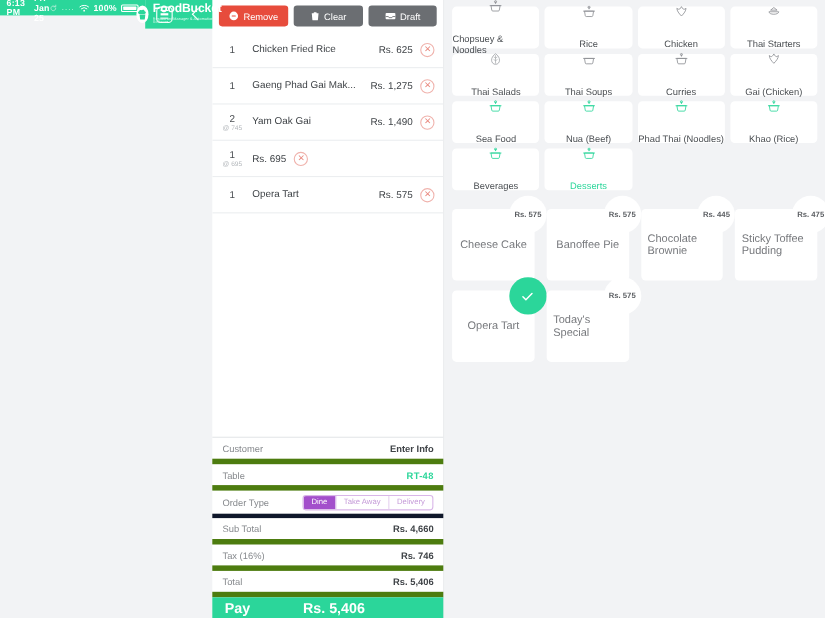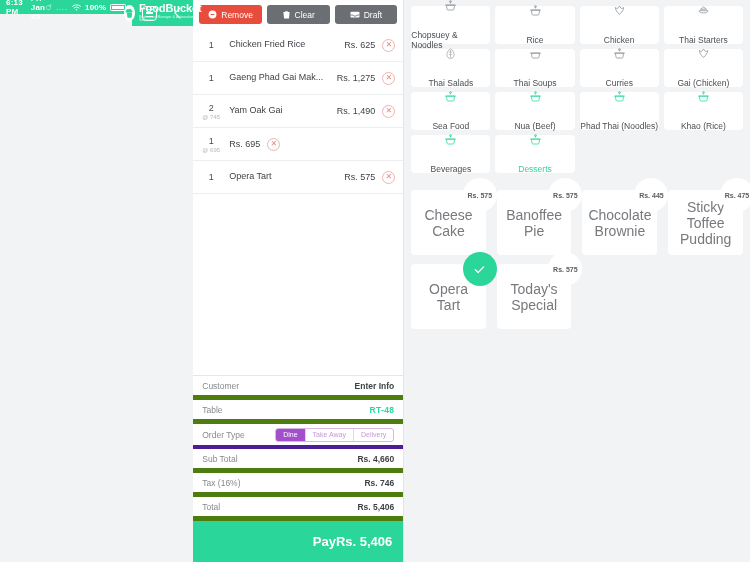--- a/index.html
+++ b/index.html
@@ -110,31 +110,31 @@
   }
 
   .summary { flex: 0 0 auto; border-top: 1px solid #e4e6e9; }
   .srow {
     display: flex; align-items: center; justify-content: space-between;
     height: 24px; padding: 0 9px; border-bottom: 5px solid #4d7c0f; font-size: 8.5px;
   }
   .srow .lab { color: #86898d; }
   .srow .val { color: #3f4347; font-weight: bold; }
   .srow .val.green { color: #2bd69a; font-weight: bold; letter-spacing: .3px; text-align: right; }
-  .srow.gap { border-bottom: 4px solid #4c1d95; height: 25px; }
+  .srow.gap { border-bottom: 4px solid #0f172a; height: 25px; }
   .seg { display: flex; border: 1px solid #d9b6e8; border-radius: 3px; overflow: hidden; height: 14px; }
   .seg span {
     font-size: 7px; padding: 0 7px; display: flex; align-items: center;
     color: #c59ad8; border-left: 1px solid #e6d2ef;
   }
   .seg span:first-child { border-left: none; }
   .seg span.on { background: #a34fcb; color: #ffffff; }
   .paybar {
-    height: 41px; background: #2bd69a; display: flex; align-items: center;
-    justify-content: flex-end; padding: 0 11px; color: #ffffff;
+    height: 19px; background: #2bd69a; display: flex; align-items: center;
+    justify-content: flex-start; padding: 0 11px; color: #ffffff; gap: 48px;
   }
   .pay-l { font-size: 13px; font-weight: bold; }
   .pay-r { font-size: 13px; font-weight: bold; }
 
   
   .right { flex: 1; background: #f2f3f5; padding: 6px 7px; overflow: hidden; }
   .cat-grid {
     display: grid; grid-template-columns: repeat(4, 1fr); gap: 5px;
   }
   .cat {
@@ -147,21 +147,21 @@
   .cat.green .cat-label { color: #2bd69a; }
 
   .prod-grid {
     display: grid; grid-template-columns: repeat(4, 1fr); gap: 9px 11px;
     margin-top: 17px;
   }
   .prod {
     background: #ffffff; border-radius: 4px; height: 65px; position: relative;
     display: flex; align-items: center; justify-content: center; padding: 0 6px;
   }
-  .prod-name { font-size: 14px; color: #77797d; text-align: center; }
+  .prod-name { font-size: 10px; color: #77797d; }
   .prod-badge {
     position: absolute; top: -12px; right: -11px; width: 34px; height: 34px;
     border-radius: 50%; background: #ffffff;
     display: flex; align-items: center; justify-content: center;
     font-size: 7px; font-weight: bold; color: #5b5e62;
   }
   .prod-check {
     position: absolute; top: -12px; right: -11px; width: 34px; height: 34px;
     border-radius: 50%; background: #2bd69a;
     display: flex; align-items: center; justify-content: center;

